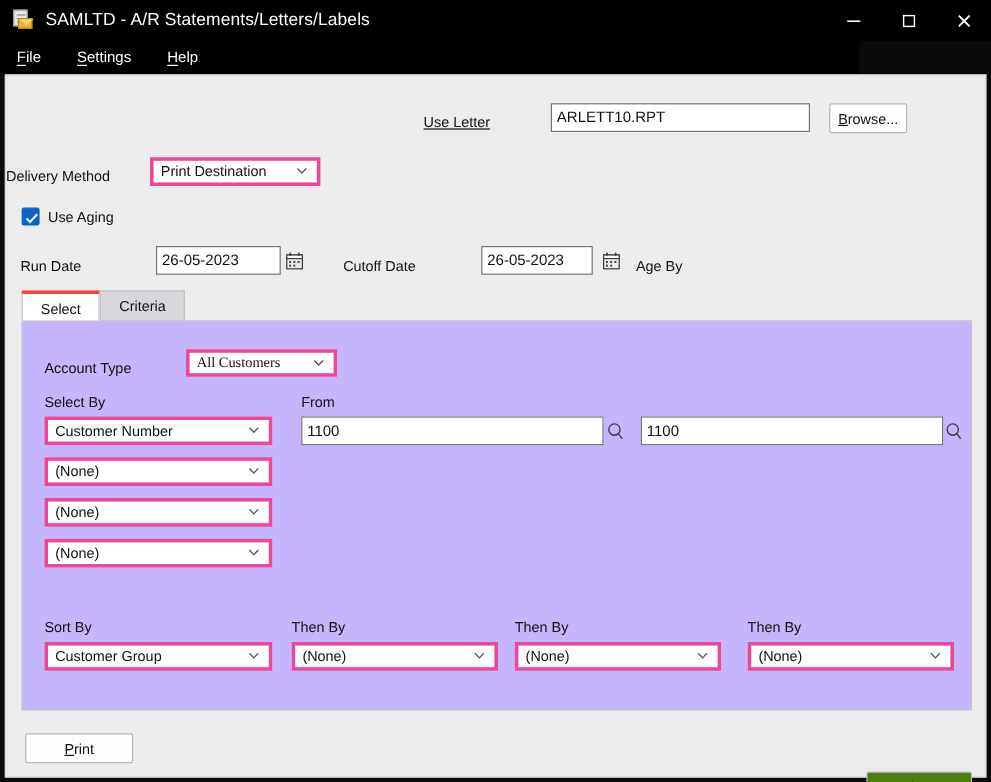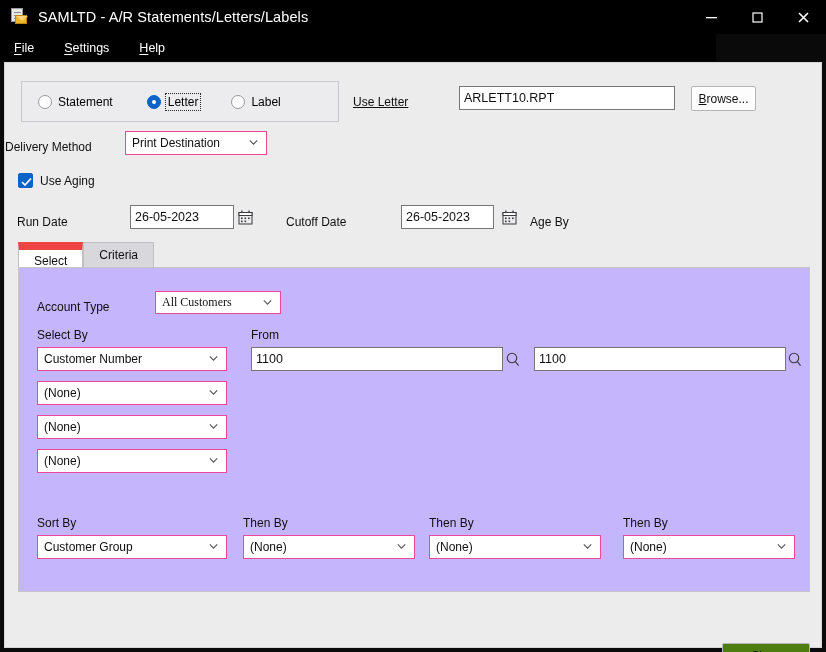--- a/index.html
+++ b/index.html
@@ -197,21 +197,21 @@
   .delivery-lbl { position: absolute; left: 0; top: 77px; }
   .delivery-sel {
     position: absolute;
     left: 120px; top: 68px;
     width: 142px; height: 24px;
   }
 
   
   .combo {
     background: #ffffff;
-    border: 1px solid #ec4899;
+    border: 3px solid #ec4899;
     position: relative;
     display: flex;
     align-items: center;
     font-size: 12px;
     color: #101010;
     padding-left: 6px;
     cursor: default;
   }
   .combo .cv { white-space: nowrap; overflow: hidden; }
   .combo .chev {
@@ -299,21 +299,21 @@
     align-items: center;
     font-size: 12px;
     color: #101010;
     background: #d8d8dc;
     border: 1px solid #c0c0c4;
     border-bottom: none;
     cursor: default;
   }
   .tab.active {
     background: #ffffff;
-    border-top: 8px solid #ef4444;
+    border-top: 3px solid #ef4444;
     padding-top: 4px;
     position: relative;
     z-index: 2;
     text-align: center;
   }
   .tabpanel {
     position: absolute;
     left: 13px; top: 204px;
     width: 792px; height: 325px;
     background: #c4b5fd;
@@ -437,34 +437,20 @@
   </div>
 
   <div class="menubar">
     <div class="menu-item"><u>F</u><span>ile</span></div>
     <div class="menu-item"><u>S</u><span>ettings</span></div>
     <div class="menu-item"><u>H</u><span>elp</span></div>
   </div>
 
   <div class="client">
 
-    <div class="typegroup">
-      <div class="radio-wrap r1">
-        <span class="radio"></span>
-        <span class="radio-label">Statement</span>
-      </div>
-      <div class="radio-wrap r2">
-        <span class="radio checked"></span>
-        <span class="radio-label focus">Letter</span>
-      </div>
-      <div class="radio-wrap r3">
-        <span class="radio"></span>
-        <span class="radio-label">Label</span>
-      </div>
-    </div>
 
     <div class="lbl useletter-lbl">Use Letter</div>
     <input class="useletter-input" type="text" value="ARLETT10.RPT" style="">
     <button class="browse-btn"><u>B</u><span>rowse...</span></button>
 
     <div class="lbl delivery-lbl">Delivery Method</div>
     <div class="combo delivery-sel">
       <span class="cv">Print Destination</span>
       <span class="chev">
         <svg width="9" height="9" viewBox="0 0 9 9">
@@ -624,16 +610,17 @@
         <span class="cv">(None)</span>
         <span class="chev">
           <svg width="9" height="9" viewBox="0 0 9 9">
               <path d="M0.8 2.4 L4.5 6.2 L8.2 2.4" stroke="#555559" stroke-width="1.1" fill="none"></path>
             </svg>
         </span>
       </div>
 
     </div>
 
+    <button class="print-btn"><u>P</u><span>rint</span></button>
     <button class="close-btn"><u>C</u><span>lose</span></button>
 
   </div>
 </div>
 
 </body></html>

